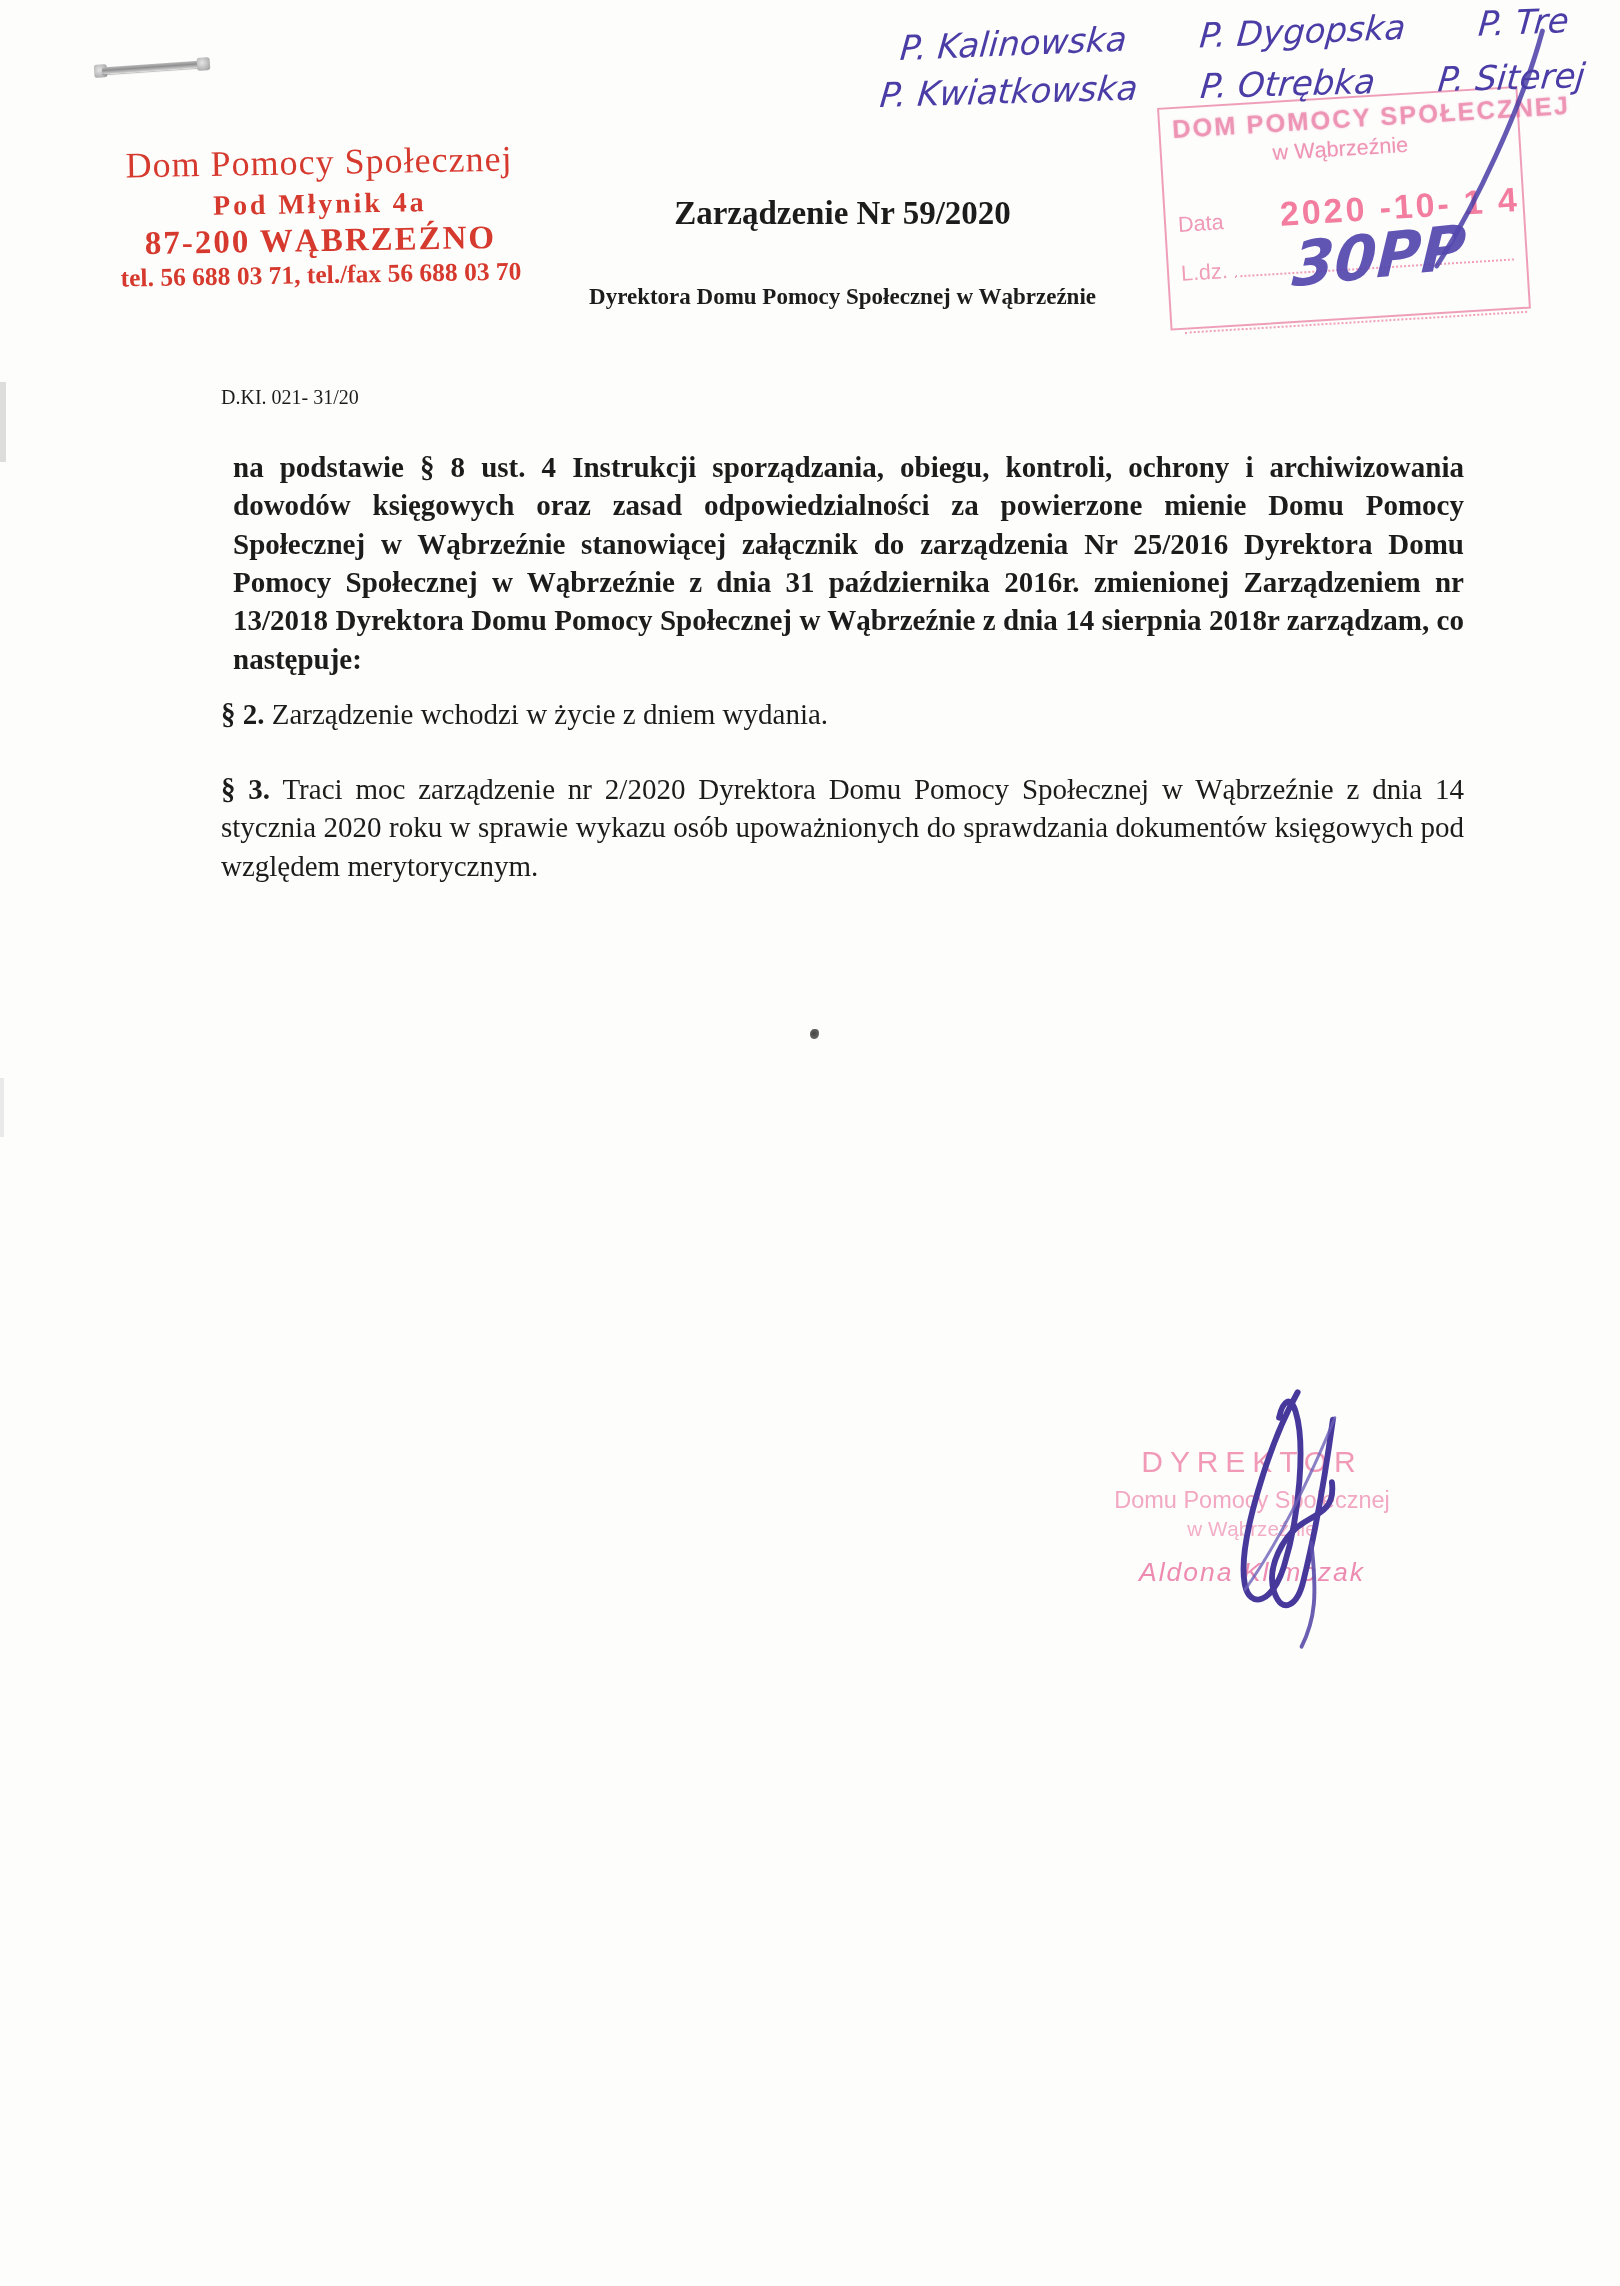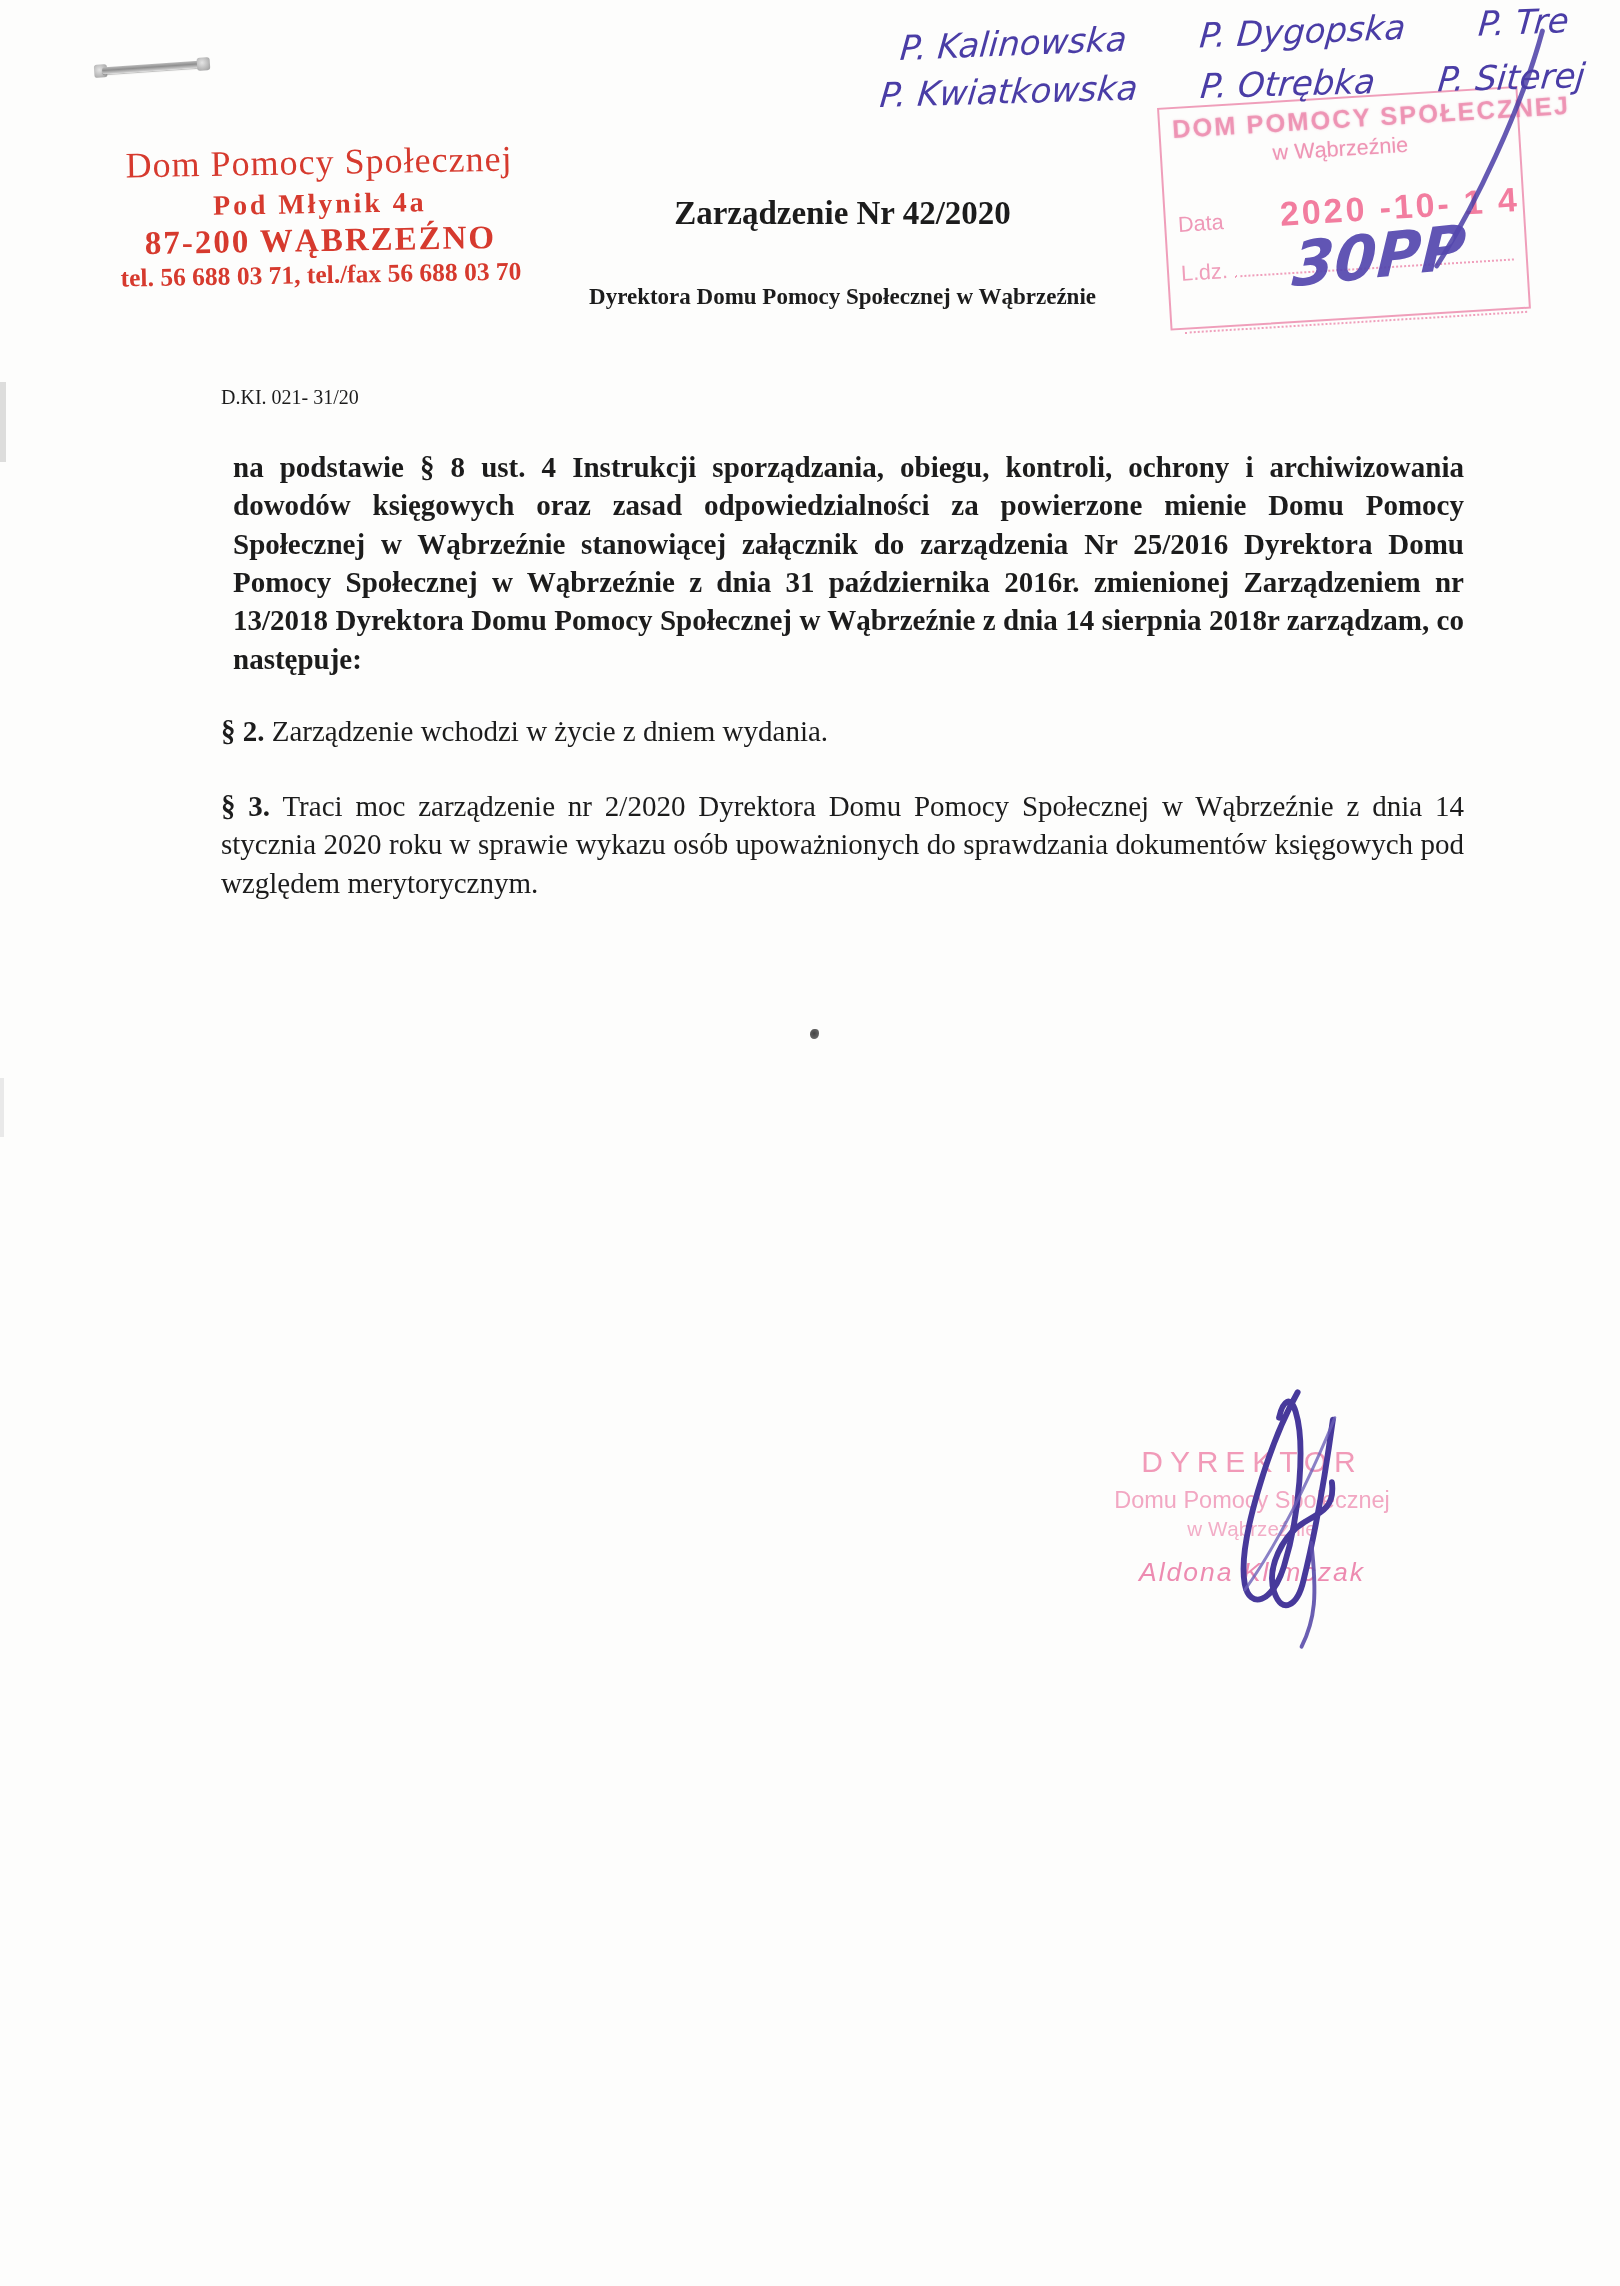--- a/index.html
+++ b/index.html
@@ -57,21 +57,21 @@
 
   
   .content{position:absolute; left:221px; top:0; width:1243px; z-index:2;}
   .title{font-size:33px; font-weight:bold; text-align:center; margin:194px 0 0 0; line-height:1.2;}
   .subtitle{font-size:23px; font-weight:bold; text-align:center; margin:49px 0 0 0; line-height:1.2;}
   .dateline{font-size:33px; font-weight:bold; text-align:center; margin:38px 0 0 0; line-height:1.2;}
   .reference{font-size:20px; margin-top:76px;}
   .subject{font-size:29px; font-weight:bold; text-align:justify; line-height:1.32; margin:61px 0 0 0;}
   .preamble{font-size:29px; text-align:justify; line-height:1.32; margin:39px 0 0 12px;font-weight:bold;}
   .para{font-size:29px; text-align:justify; line-height:1.32; margin:29px 0 0 0;}
-  .para-2{margin-top:34px;}
+  .para-2{margin-top:17px;}
   .para-3{margin-top:37px;}
   .para b{font-weight:bold;}
 
   
   .speck{position:absolute; left:810px; top:1029px; width:8.8px; height:9.8px;
     background:radial-gradient(circle at 45% 45%,#444,#777); border-radius:50% 40% 55% 45%; z-index:2;}
   .edge-a1{position:absolute; left:0; top:382px; width:5.9px; height:80px; background:#cfcfcf; opacity:.7;}
   .edge-a2{position:absolute; left:0; top:1078px; width:3.9px; height:59px; background:#dcdcdc; opacity:.6;}
 
   
@@ -124,21 +124,21 @@
     </div>
     <div class="rs-ldzrow">
       <span class="rs-ldzlabel">L.dz.</span>
       <span class="dotline"></span>
     </div>
     <div class="dotline dotline2"></div>
   </div>
   <div class="hw hw-number">30PP</div>
 
   <div class="content">
-    <h1 class="title">Zarządzenie Nr  42/2020</h1>
+    <h1 class="title">Zarządzenie Nr  59/2020</h1>
     <h2 class="subtitle">Dyrektora Domu Pomocy Społecznej w Wąbrzeźnie</h2>
     <div class="reference">D.KI. 021- 31/20</div>
     <p class="preamble">na podstawie § 8 ust. 4 Instrukcji sporządzania, obiegu, kontroli, ochrony i archiwizowania dowodów księgowych oraz zasad odpowiedzialności za powierzone mienie Domu Pomocy Społecznej w Wąbrzeźnie stanowiącej  załącznik do zarządzenia Nr 25/2016 Dyrektora Domu Pomocy Społecznej w Wąbrzeźnie z dnia 31 października 2016r. zmienionej Zarządzeniem nr 13/2018  Dyrektora Domu Pomocy Społecznej w Wąbrzeźnie z dnia 14 sierpnia 2018r zarządzam, co następuje:</p>
     <p class="para para-2"><b>§ 2.</b> <span>Zarządzenie wchodzi w życie z dniem wydania.</span></p>
     <p class="para para-3"><b>§ 3.</b> <span>Traci moc zarządzenie nr 2/2020 Dyrektora Domu Pomocy Społecznej w Wąbrzeźnie z dnia 14 stycznia 2020 roku w sprawie wykazu osób upoważnionych do sprawdzania dokumentów księgowych pod względem merytorycznym.</span></p>
   </div>
 
   <div class="speck"></div>
   <div class="edge-a1"></div>
   <div class="edge-a2"></div>

